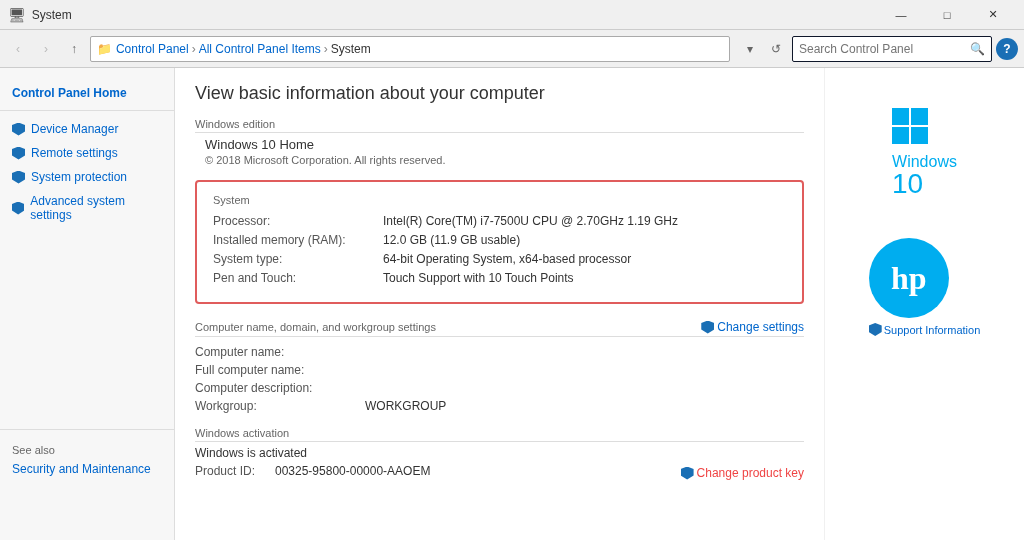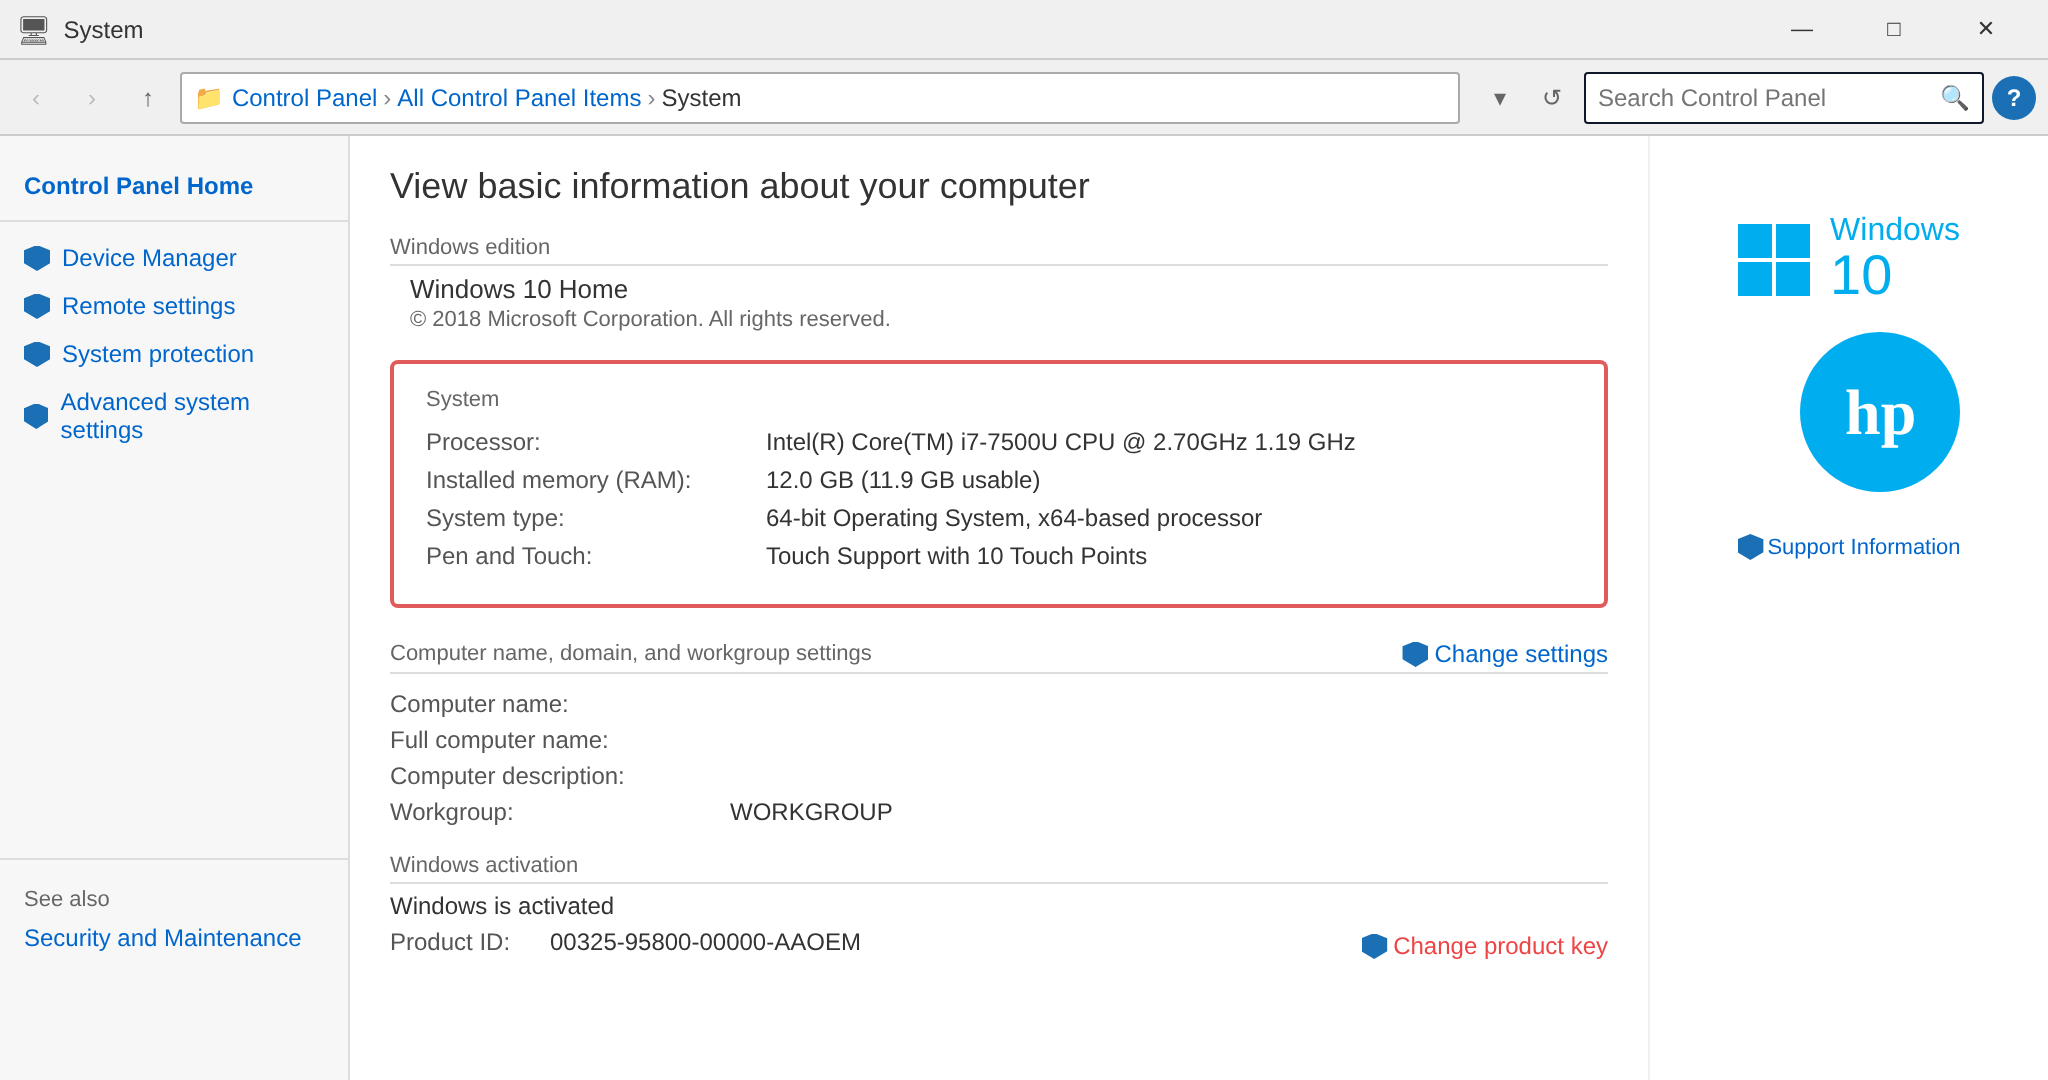--- a/index.html
+++ b/index.html
@@ -124,26 +124,26 @@
     .product-id-row { display: flex; gap: 0; font-size: 12px; margin-bottom: 4px; }
     .change-key-link { display: flex; align-items: center; gap: 3px; color: #ef4444; font-size: 12px; cursor: pointer; float: right; }
 
     
     .right-panel {
       width: 200px; flex-shrink: 0; display: flex; flex-direction: column; align-items: center;
       padding: 20px 10px; background: white; border-left: 1px solid #f0f0f0;
     }
 
     
-    .win10-logo { display: flex; align-items: center; gap: 10px; margin-bottom: 14px; margin-top: 20px; }
+    .win10-logo { display: flex; gap: 10px; margin-bottom: 40px; margin-top: 20px; flex-direction: column; }
     .win-grid { display: grid; grid-template-columns: 1fr 1fr; gap: 2px; width: 36px; height: 36px; }
     .win-grid-cell { background: #00adef; }
 
     
-    .hp-logo-container { display: flex; flex-direction: column; align-items: flex-end; gap: 16px; }
+    .hp-logo-container { display: flex; flex-direction: column; align-items: flex-start; }
     .hp-circle {
       width: 80px; height: 80px; border-radius: 50%; background: #00adef;
       display: flex; align-items: center; justify-content: center;
       font-size: 32px; font-weight: bold; color: white; font-family: serif;
     }
     .support-info { font-size: 11px; color: #0066cc; margin-top: 5px; cursor: pointer; display: flex; align-items: center; gap: 2px; }
 
     .shield-small { display: inline-block; width: 13px; height: 13px; background: #1a6fb5; clip-path: polygon(50% 0%, 100% 20%, 100% 70%, 50% 100%, 0% 70%, 0% 20%); }
   </style>
 </head>

